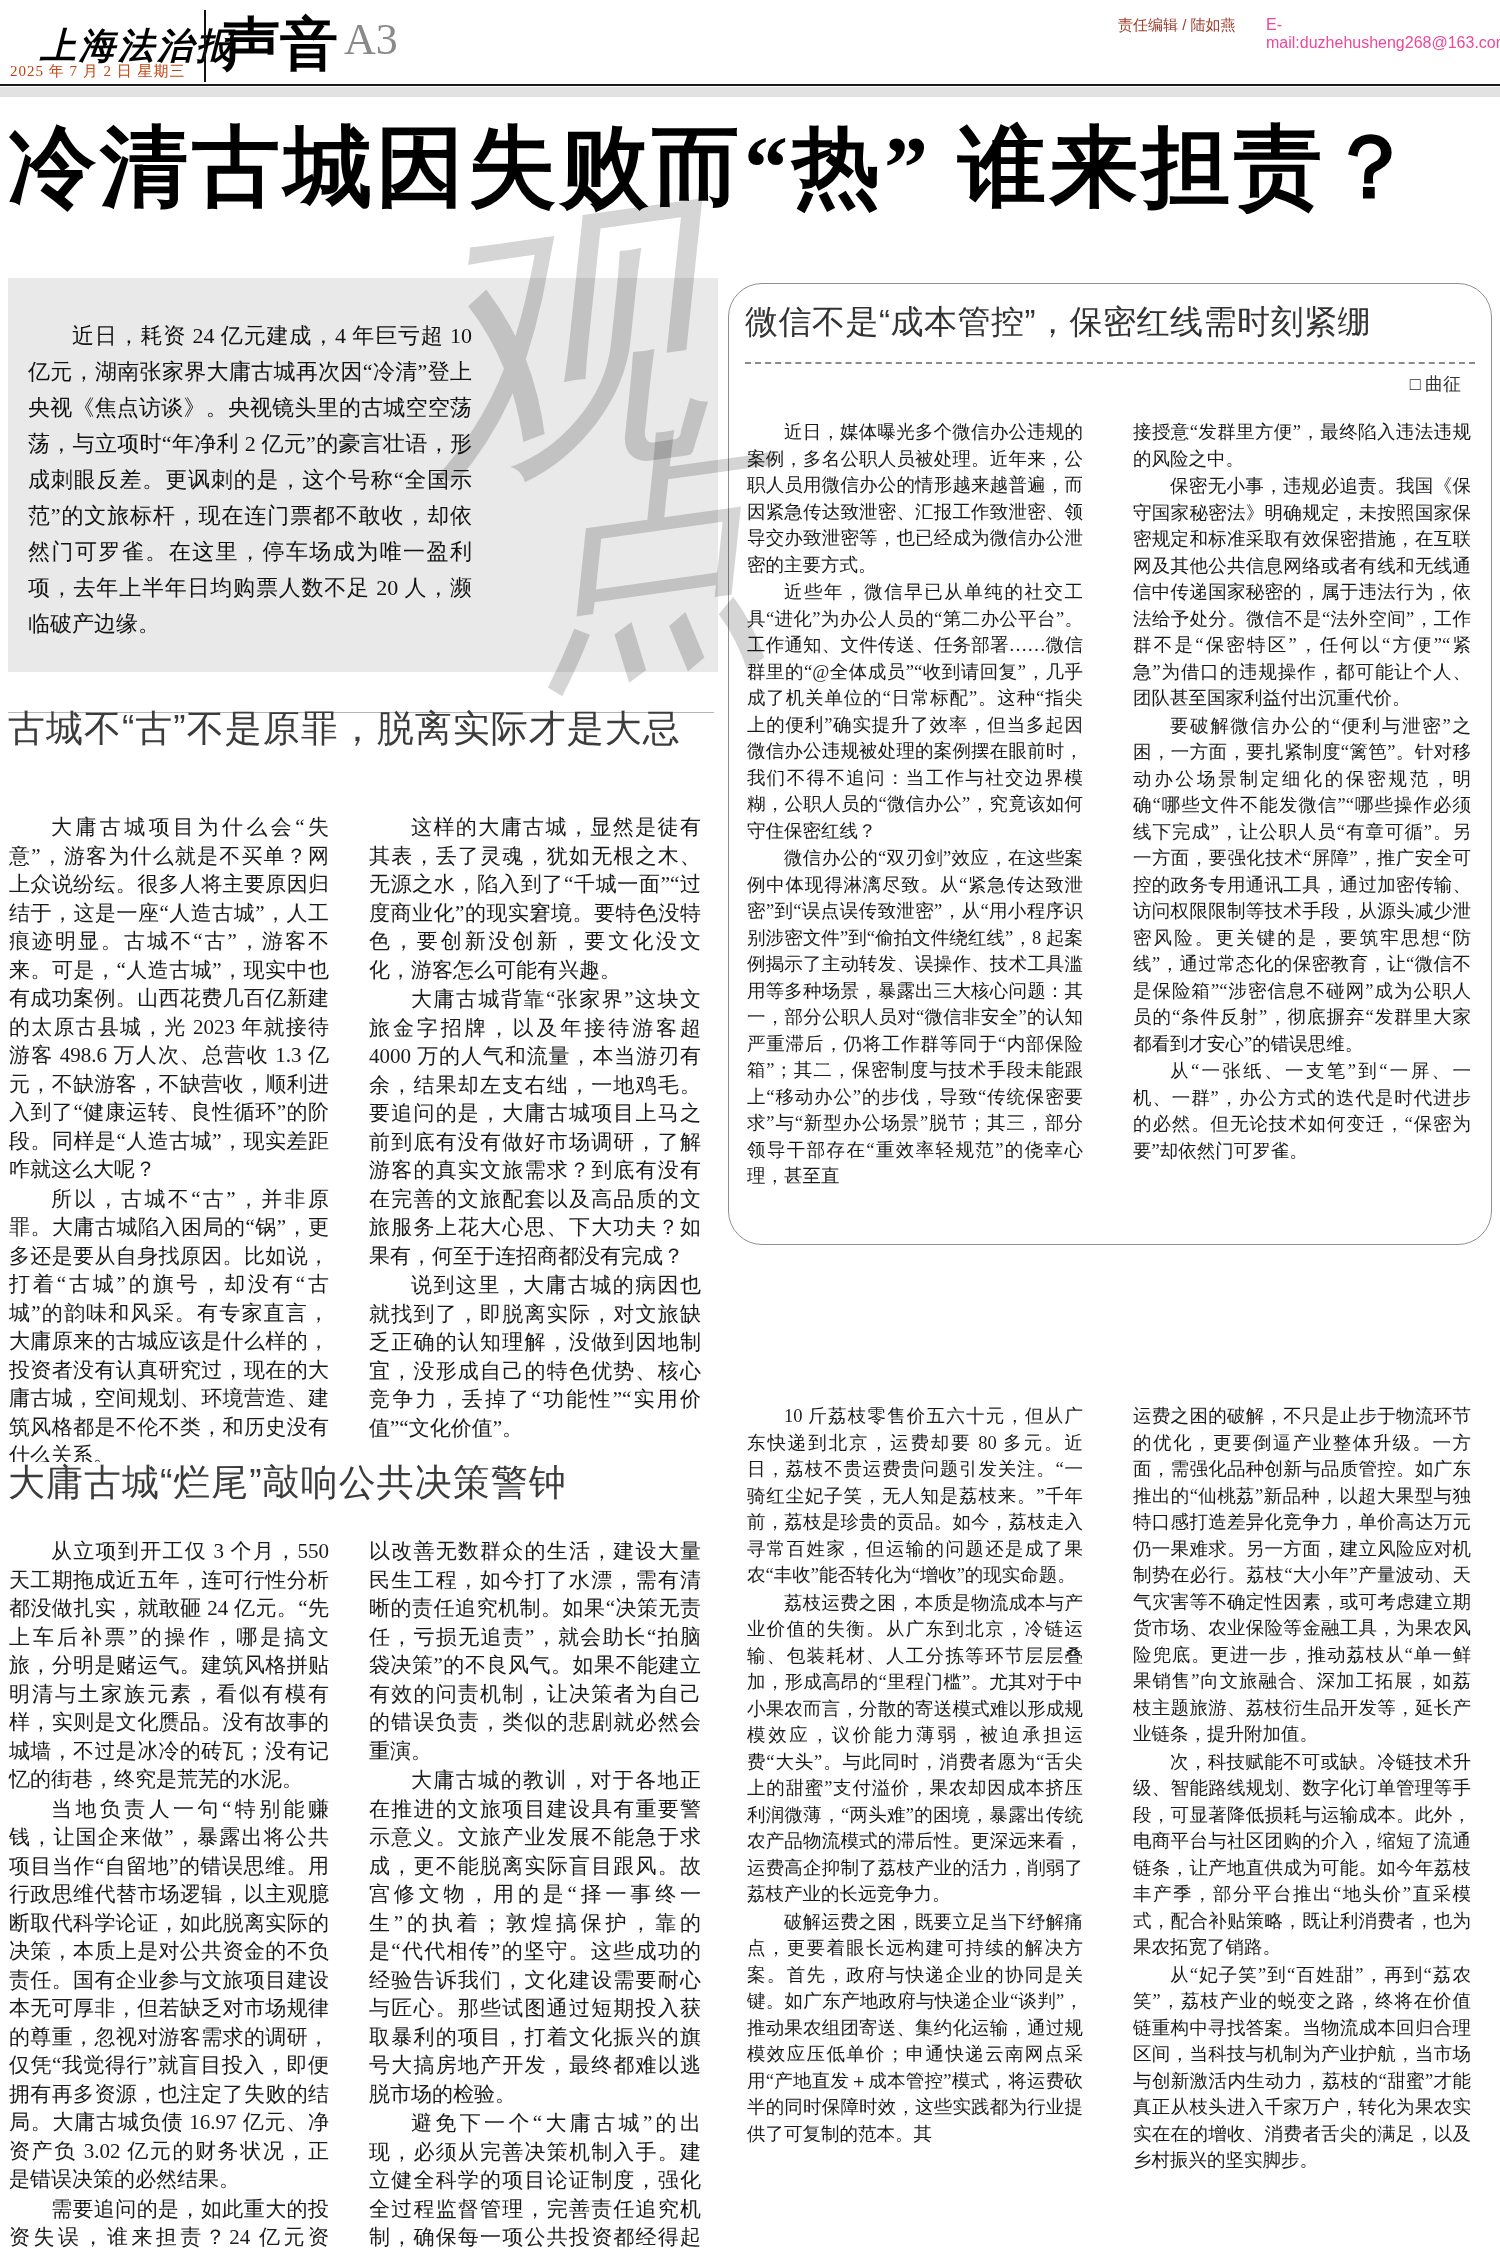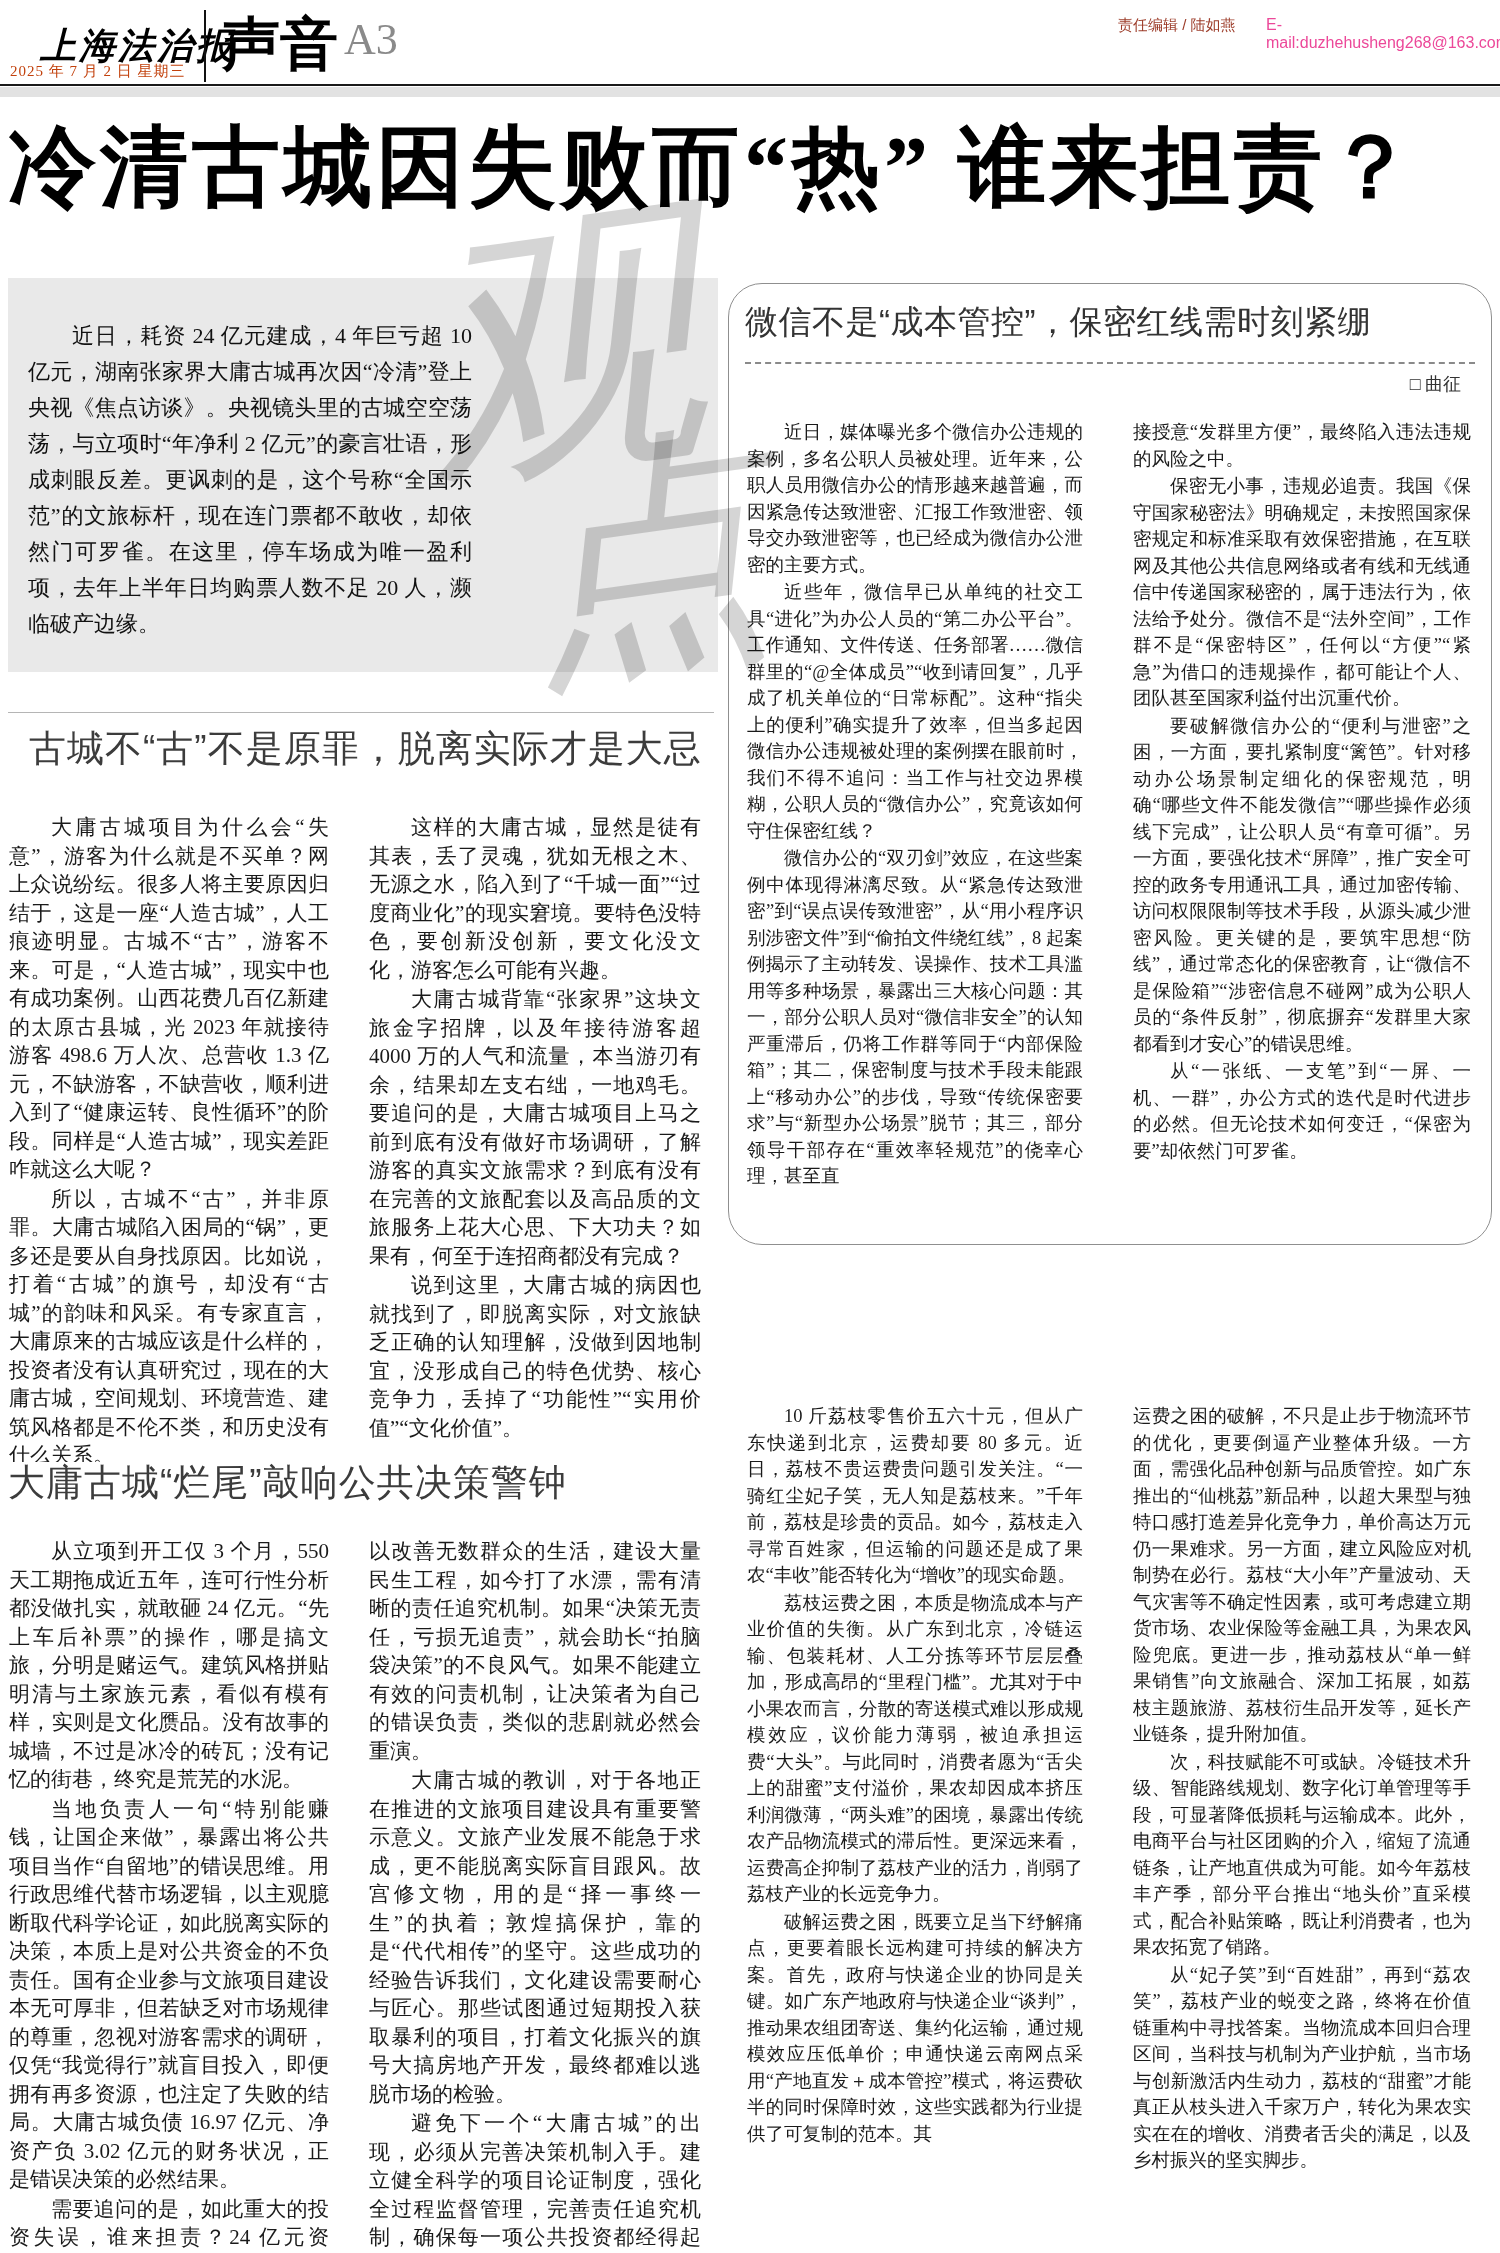--- a/index.html
+++ b/index.html
@@ -34,21 +34,21 @@
   .wm{position:absolute;font-style:italic;color:#000;opacity:0.16;z-index:2;
       font-family:"DejaVu Serif",serif;transform:rotate(-8deg);pointer-events:none;}
   .wm1{left:420px;top:160px;font-size:280px;}
   .wm2{left:520px;top:390px;font-size:250px;}
 
   .thin-rule{position:absolute;left:8px;top:712px;width:706px;height:1px;background:#b5b5b5;}
 
   .sec-title{position:absolute;left:8px;width:706px;font-size:37px;color:#3c3c3c;
              font-family:"Liberation Sans",sans-serif;font-weight:normal;letter-spacing:1px;
              white-space:nowrap;}
-  .a1-title{top:724px;margin-left:21px;}
+  .a1-title{top:704px;}
   .a2-title{top:1458px;}
 
   .col{position:absolute;overflow:hidden;text-align:justify;}
   .left-col{font-size:21px;line-height:28.5px;}
   .a1c1{left:8px;  top:812px;width:322px;height:650px;}
   .a1c2{left:368px;top:812px;width:334px;height:650px;}
   .a2c1{left:8px;  top:1536px;width:322px;height:717px;}
   .a2c2{left:368px;top:1536px;width:334px;height:717px;}
 
   .para{margin:1px;text-indent:2em;}

